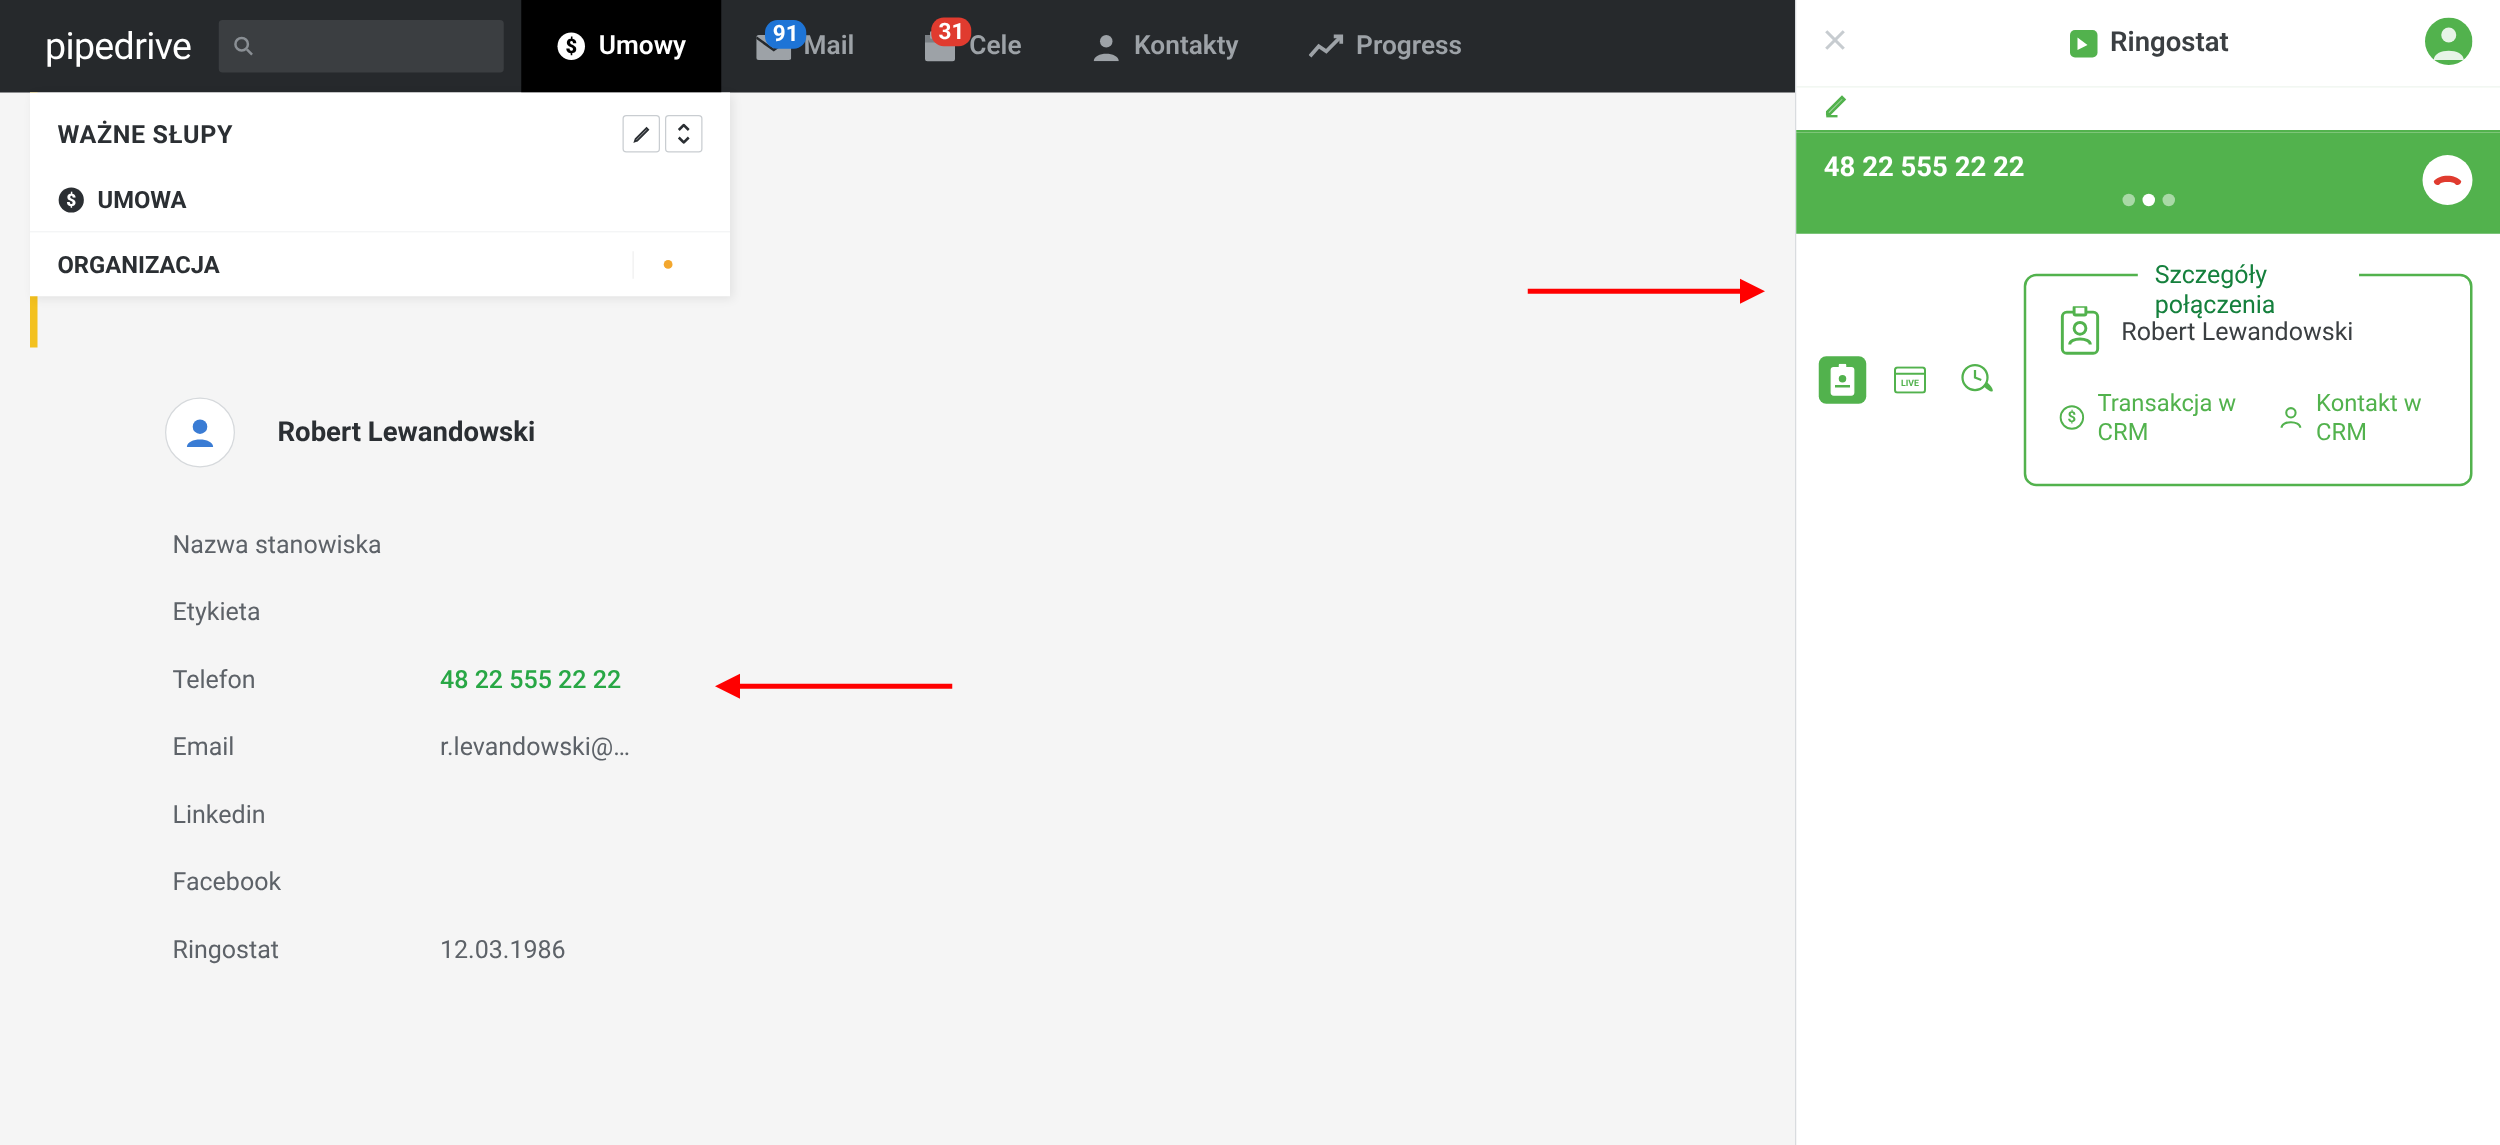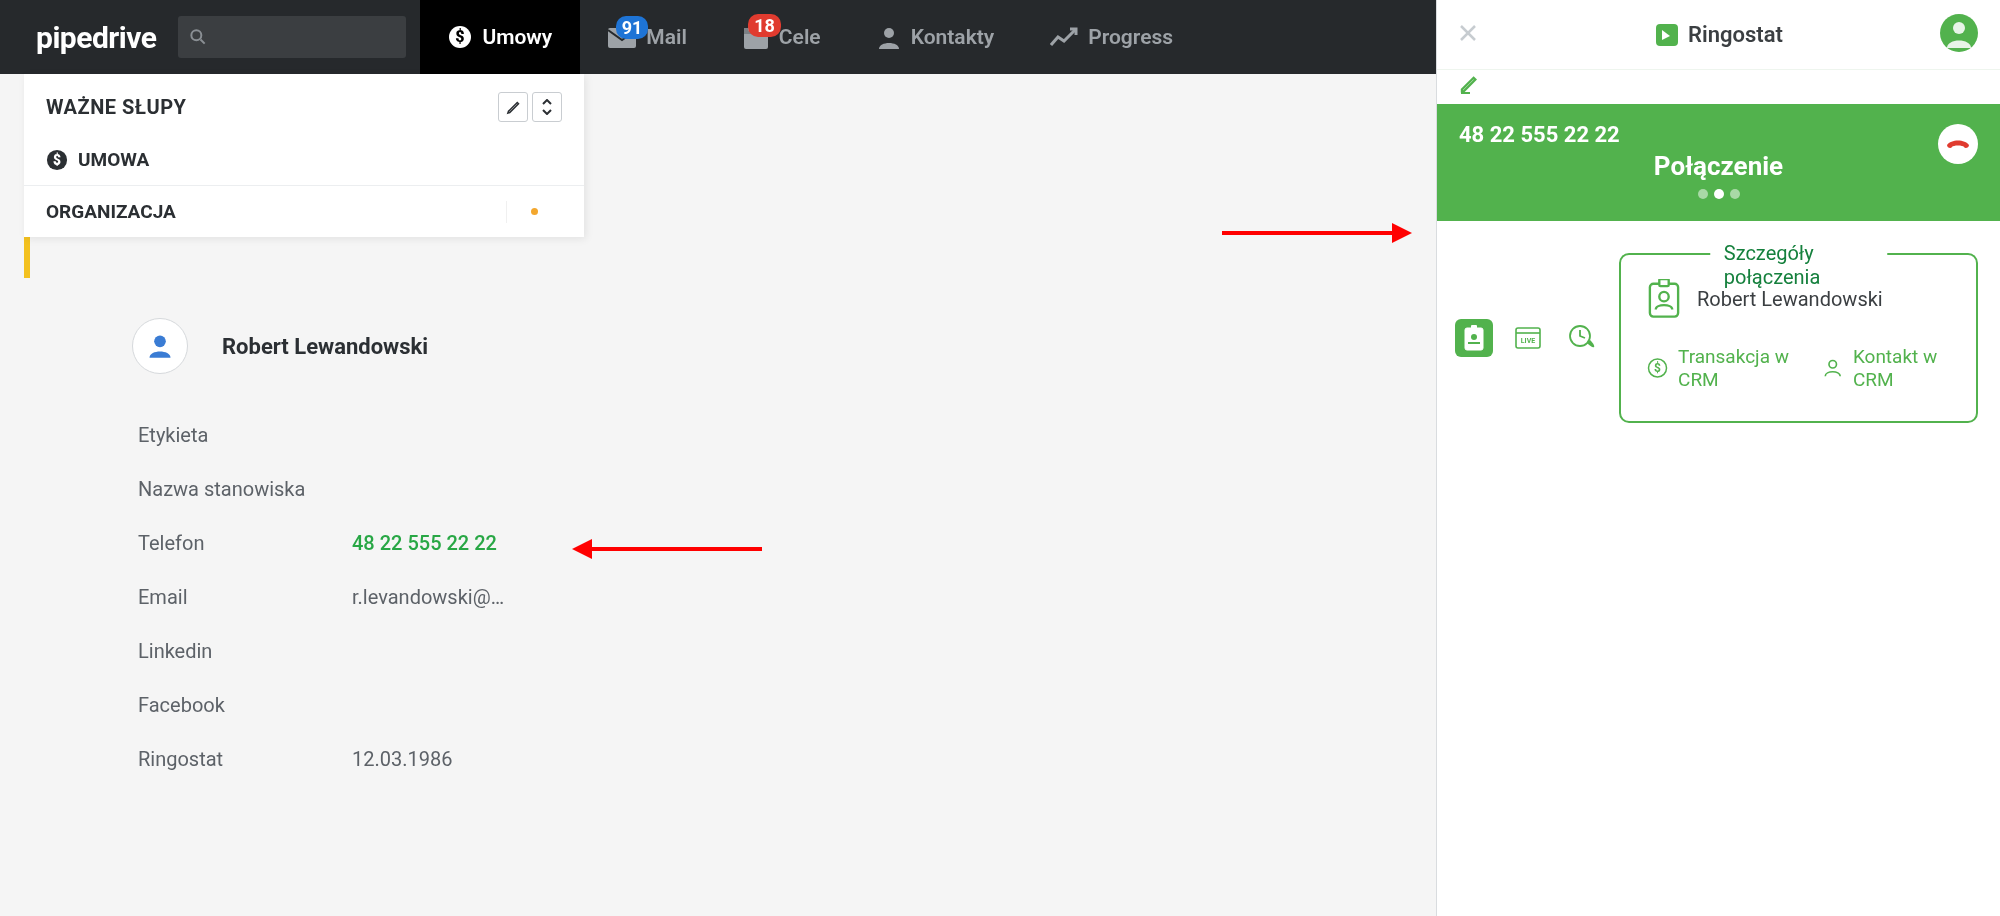--- a/index.html
+++ b/index.html
@@ -1,20 +1,20 @@
 <!DOCTYPE html>
 <html><head>
 <meta charset="utf-8">
 <style>
   * { box-sizing: border-box; margin: 0; padding: 0; font-family: -apple-system, BlinkMacSystemFont, "Segoe UI", Roboto, Arial, sans-serif; }
   body { background: #f5f5f5; width: 2000px; height: 916px; overflow: hidden; position: relative; }
 
   
   .topnav { height: 74px; background: #26292c; display: flex; align-items: center; color: #b8bcc0; }
-  .logo { color: #fff; font-weight: 700; font-size: 30px; padding: 0 22px 0 36px; letter-spacing: -0.5px; }
+  .logo { color: #fff; font-weight: 400; font-size: 30px; padding: 0 22px 0 36px; letter-spacing: -0.5px; }
   .search-wrap { width: 228px; height: 42px; background: #3b3e41; border-radius: 3px; display: flex; align-items: center; padding-left: 10px; margin-right: 14px; }
   .nav-item { height: 74px; display: flex; align-items: center; padding: 0 28px; gap: 10px; font-size: 21px; font-weight: 600; color: #9da2a7; cursor: pointer; position: relative; }
   .nav-item.active { background: #000; color: #fff; }
   .nav-icon { display: inline-flex; align-items: center; justify-content: center; position: relative; }
   .badge { position: absolute; top: -10px; right: -12px; border-radius: 10px; font-size: 18px; font-weight: 700; color: #fff; padding: 1px 6px; min-width: 22px; text-align: center; }
   .badge.blue { background: #1e74d6; }
   .badge.red { background: #e03b2f; }
 
   
   .left-panel { position: absolute; left: 24px; top: 74px; width: 560px; background: #fff; box-shadow: 2px 2px 8px rgba(0,0,0,0.08); }
@@ -100,21 +100,21 @@
     <span>Mail</span>
   </div>
   <div class="nav-item">
     <span class="nav-icon">
       <svg width="26" height="26" viewBox="0 0 26 26" fill="#9da2a7">
           <rect x="1" y="4" width="24" height="21" rx="2"></rect>
           <rect x="1" y="4" width="24" height="6" fill="#7b8085"></rect>
           <rect x="5" y="1" width="3" height="6" rx="1"></rect>
           <rect x="18" y="1" width="3" height="6" rx="1"></rect>
         </svg>
-      <span class="badge red">18</span>
+      <span class="badge red">31</span>
     </span>
     <span>Cele</span>
   </div>
   <div class="nav-item">
     <span class="nav-icon">
       <svg width="24" height="24" viewBox="0 0 24 24" fill="#9da2a7">
           <circle cx="12" cy="8" r="5"></circle>
           <path d="M2 24 C2 16 22 16 22 24 Z"></path>
         </svg>
     </span>
@@ -168,25 +168,25 @@
   <div class="contact-head">
     <div class="avatar">
       <svg width="28" height="28" viewBox="0 0 24 24" fill="#3a7cd4">
           <circle cx="12" cy="8" r="5"></circle>
           <path d="M3 22 C3 15 21 15 21 22 Z"></path>
         </svg>
     </div>
     <div class="contact-name">Robert Lewandowski</div>
   </div>
   <div class="field-row">
+      <div class="field-label">Nazwa stanowiska</div>
+      <div class="field-val"></div>
+    </div>
+  <div class="field-row">
       <div class="field-label">Etykieta</div>
-      <div class="field-val"></div>
-    </div>
-  <div class="field-row">
-      <div class="field-label">Nazwa stanowiska</div>
       <div class="field-val"></div>
     </div>
   <div class="field-row">
       <div class="field-label">Telefon</div>
       <div class="field-val phone">48 22 555 22 22</div>
     </div>
   <div class="field-row">
       <div class="field-label">Email</div>
       <div class="field-val">r.levandowski@…</div>
     </div>
@@ -230,21 +230,20 @@
   <div class="ring-edit-row">
     <span>
       <svg width="22" height="18" viewBox="0 0 24 20" fill="none" stroke="#52b24d" stroke-width="2.5">
           <path d="M3 17 L5 17 L18 4 L16 2 L3 15 Z"></path>
           <line x1="2" y1="19" x2="12" y2="19"></line>
         </svg>
     </span>
   </div>
   <div class="ring-call">
     <div class="ring-phone">48 22 555 22 22</div>
-    <div class="ring-status">Połączenie</div>
     <div class="ring-dots">
       <div class="rdot"></div>
         <div class="rdot active"></div>
         <div class="rdot"></div>
     </div>
     <div class="hangup">
       <svg width="26" height="14" viewBox="0 0 26 14" fill="#e03b2f">
           <path d="M2 8 C6 2 20 2 24 8 C24 11 20 12 19 10 C18 8 8 8 7 10 C6 12 2 11 2 8 Z"></path>
         </svg>
     </div>

